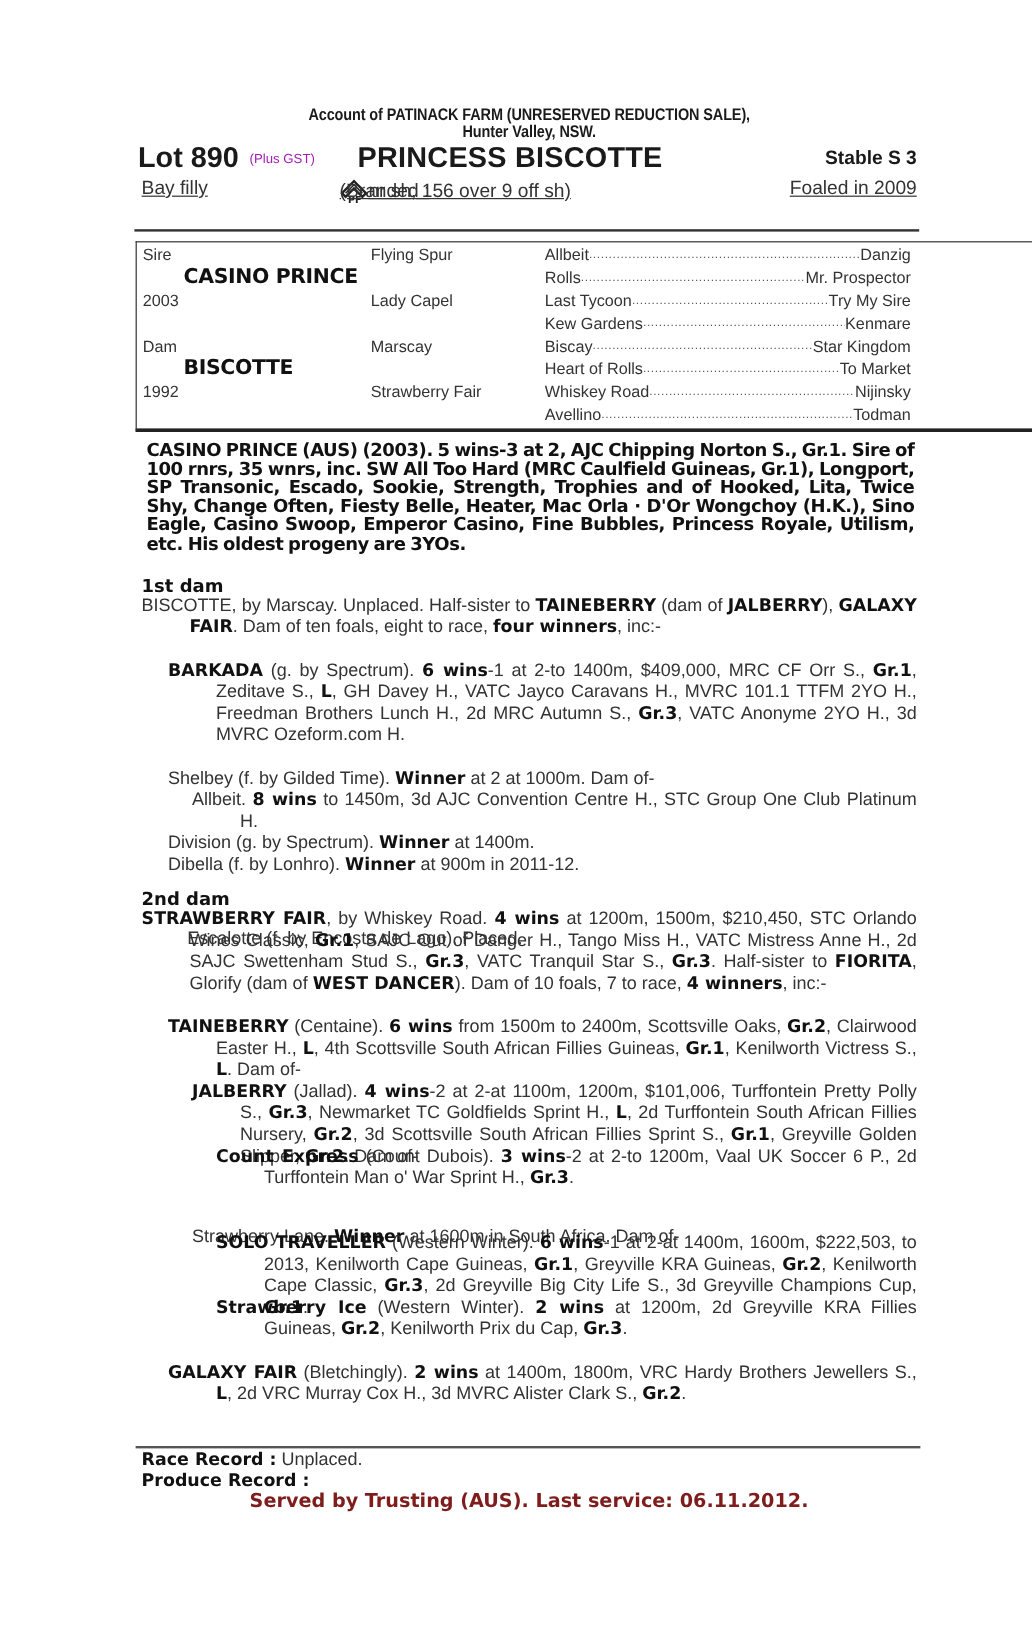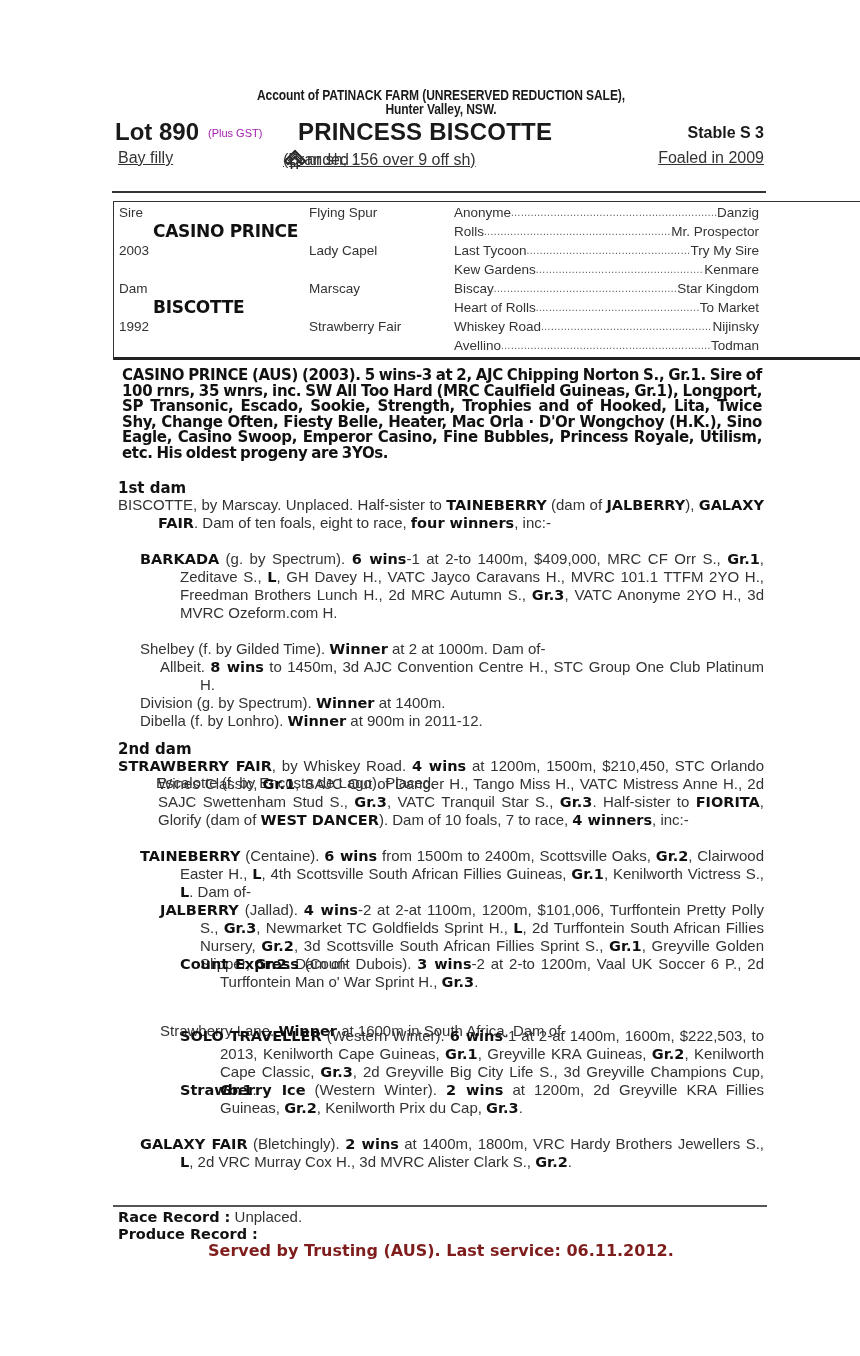--- a/index.html
+++ b/index.html
@@ -223,21 +223,21 @@
     <div class="ped-cell ped-col1" style="top:77px">Dam</div>
     <div class="ped-cell ped-col1 ped-bold" style="top:96px">BISCOTTE</div>
     <div class="ped-cell ped-col1" style="top:115px">1992</div>
 
     <div class="ped-cell ped-col2" style="top:1px">Flying Spur</div>
     <div class="ped-cell ped-col2" style="top:39px">Lady Capel</div>
     <div class="ped-cell ped-col2" style="top:77px">Marscay</div>
     <div class="ped-cell ped-col2" style="top:115px">Strawberry Fair</div>
 
     <div class="ped-cell ped-col3" style="top:1px">
-        <span>Anonyme</span>
+        <span>Allbeit</span>
         <span class="dots">........................................................................................................................................................................................................</span>
         <span>Danzig</span>
       </div>
     <div class="ped-cell ped-col3" style="top:20px">
         <span>Rolls</span>
         <span class="dots">........................................................................................................................................................................................................</span>
         <span>Mr. Prospector</span>
       </div>
     <div class="ped-cell ped-col3" style="top:39px">
         <span>Last Tycoon</span>

